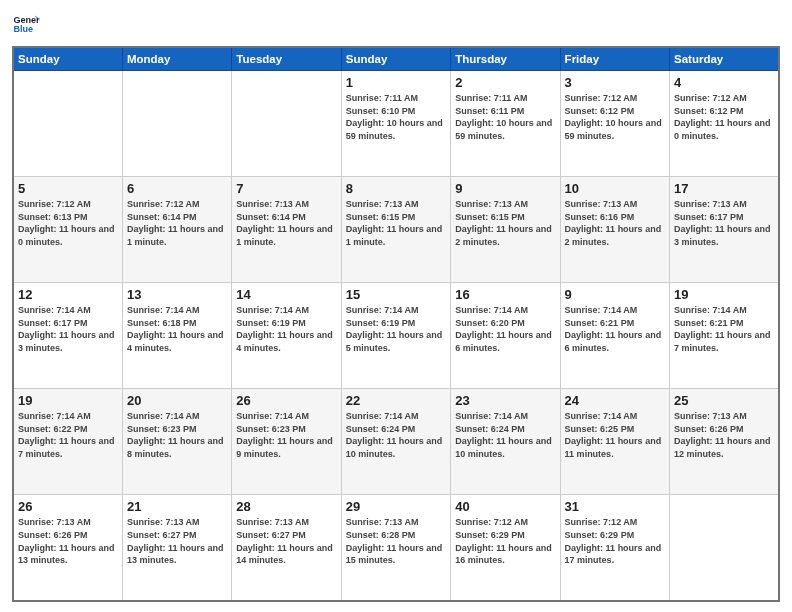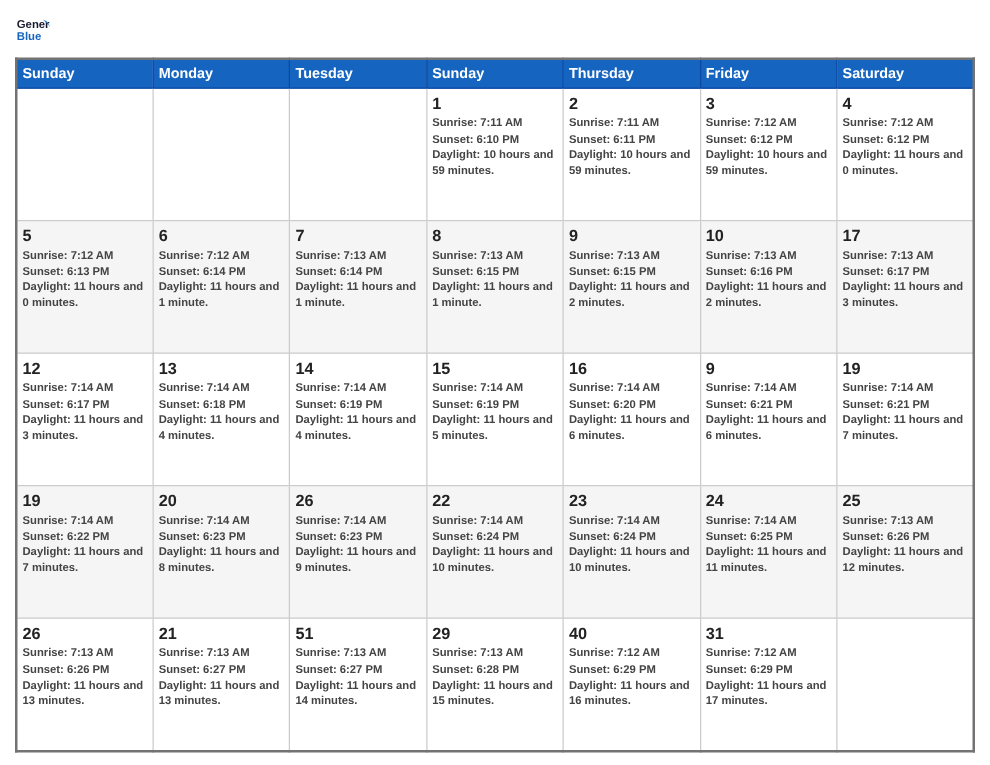--- a/index.html
+++ b/index.html
@@ -290,21 +290,21 @@
 Sunset: 6:26 PM
 Daylight: 11 hours and 13 minutes.</div>
           </td>
           <td>
             <span class="day-num">21</span>
             <div class="day-info" style="white-space: pre-line;">Sunrise: 7:13 AM
 Sunset: 6:27 PM
 Daylight: 11 hours and 13 minutes.</div>
           </td>
           <td>
-            <span class="day-num">51</span>
+            <span class="day-num">28</span>
             <div class="day-info" style="white-space: pre-line;">Sunrise: 7:13 AM
 Sunset: 6:27 PM
 Daylight: 11 hours and 14 minutes.</div>
           </td>
           <td>
             <span class="day-num">29</span>
             <div class="day-info" style="white-space: pre-line;">Sunrise: 7:13 AM
 Sunset: 6:28 PM
 Daylight: 11 hours and 15 minutes.</div>
           </td>

